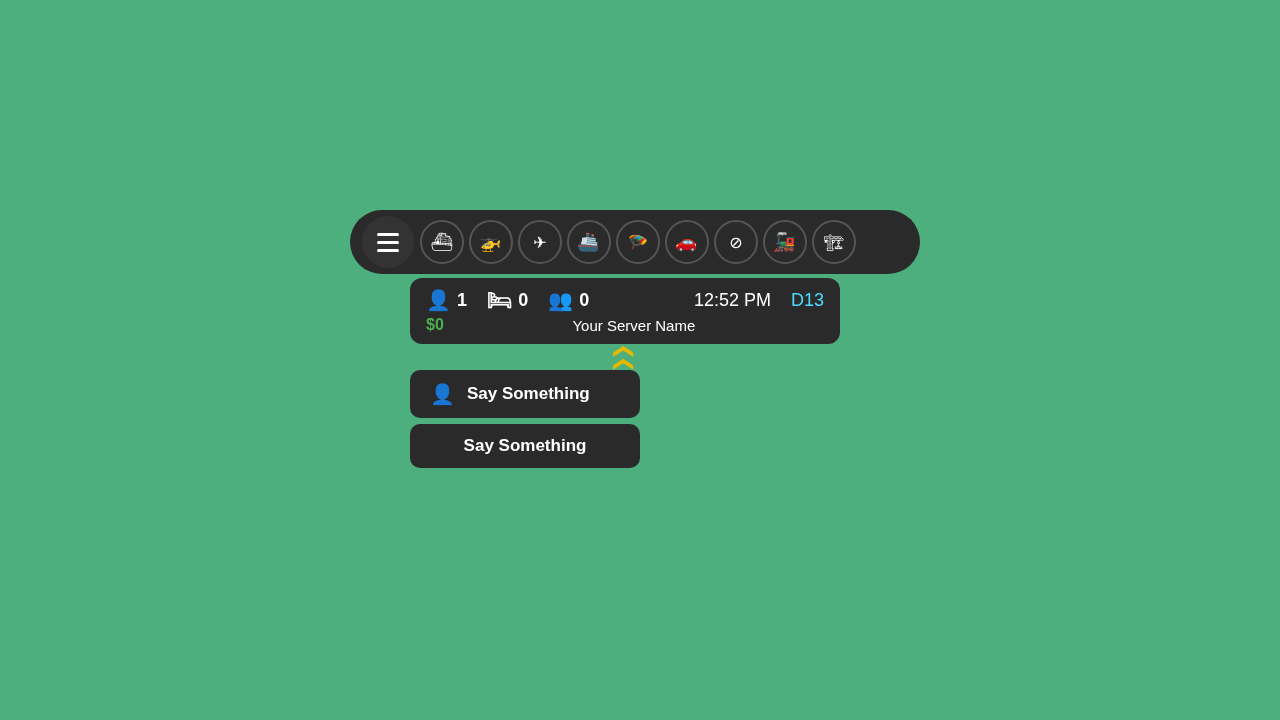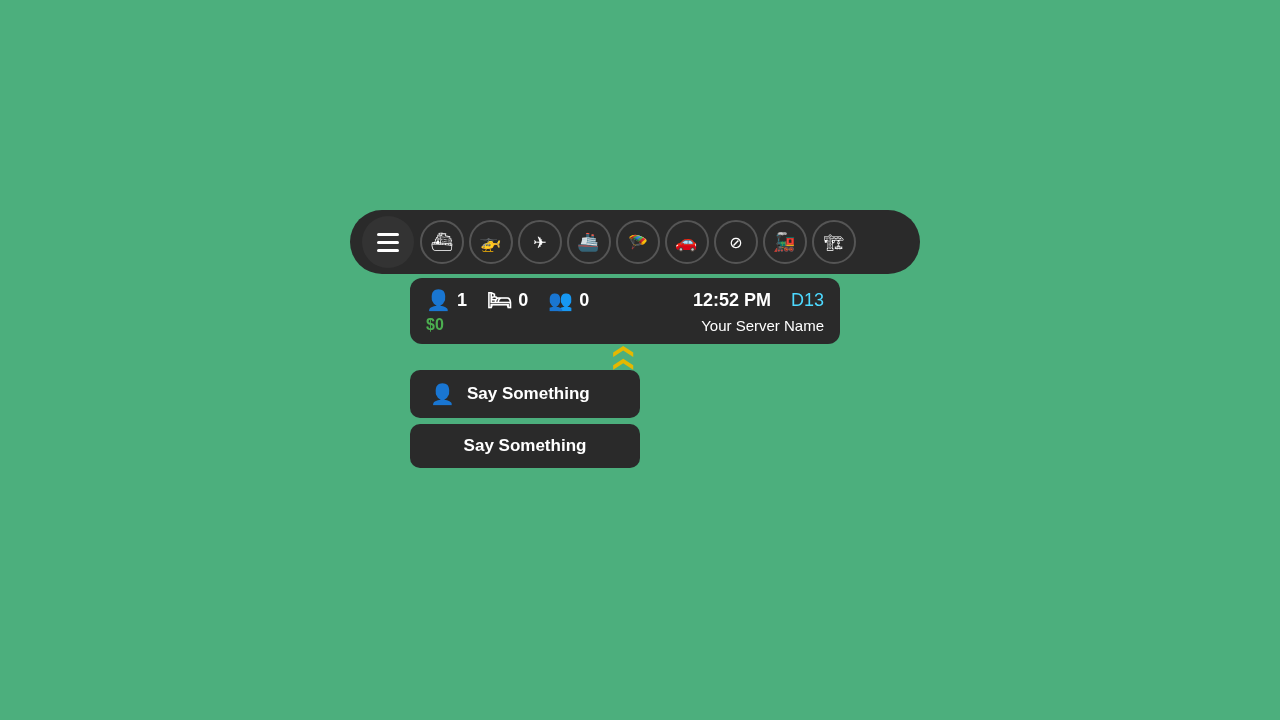--- a/index.html
+++ b/index.html
@@ -102,21 +102,21 @@
       font-weight: bold;
     }
 
     .stat-icon {
       font-size: 20px;
       color: white;
     }
 
     .time {
       font-size: 18px;
-      font-weight: bold;
+      font-weight: normal;
       color: white;
       margin-left: auto;
     }
 
     .day-badge {
       font-size: 18px;
       font-weight: normal;
       color: #4dd9ff;
     }
 
@@ -128,21 +128,21 @@
 
     .money {
       color: #4caf50;
       font-size: 16px;
       font-weight: bold;
     }
 
     .server-name {
       color: white;
       font-size: 15px;
-      text-align: right;
+      text-align: center;
       flex: 1;
     }
 
     
     .chevron-container {
       display: flex;
       justify-content: center;
       margin-top: 2px;
       margin-left: 60px;
       width: 430px;

